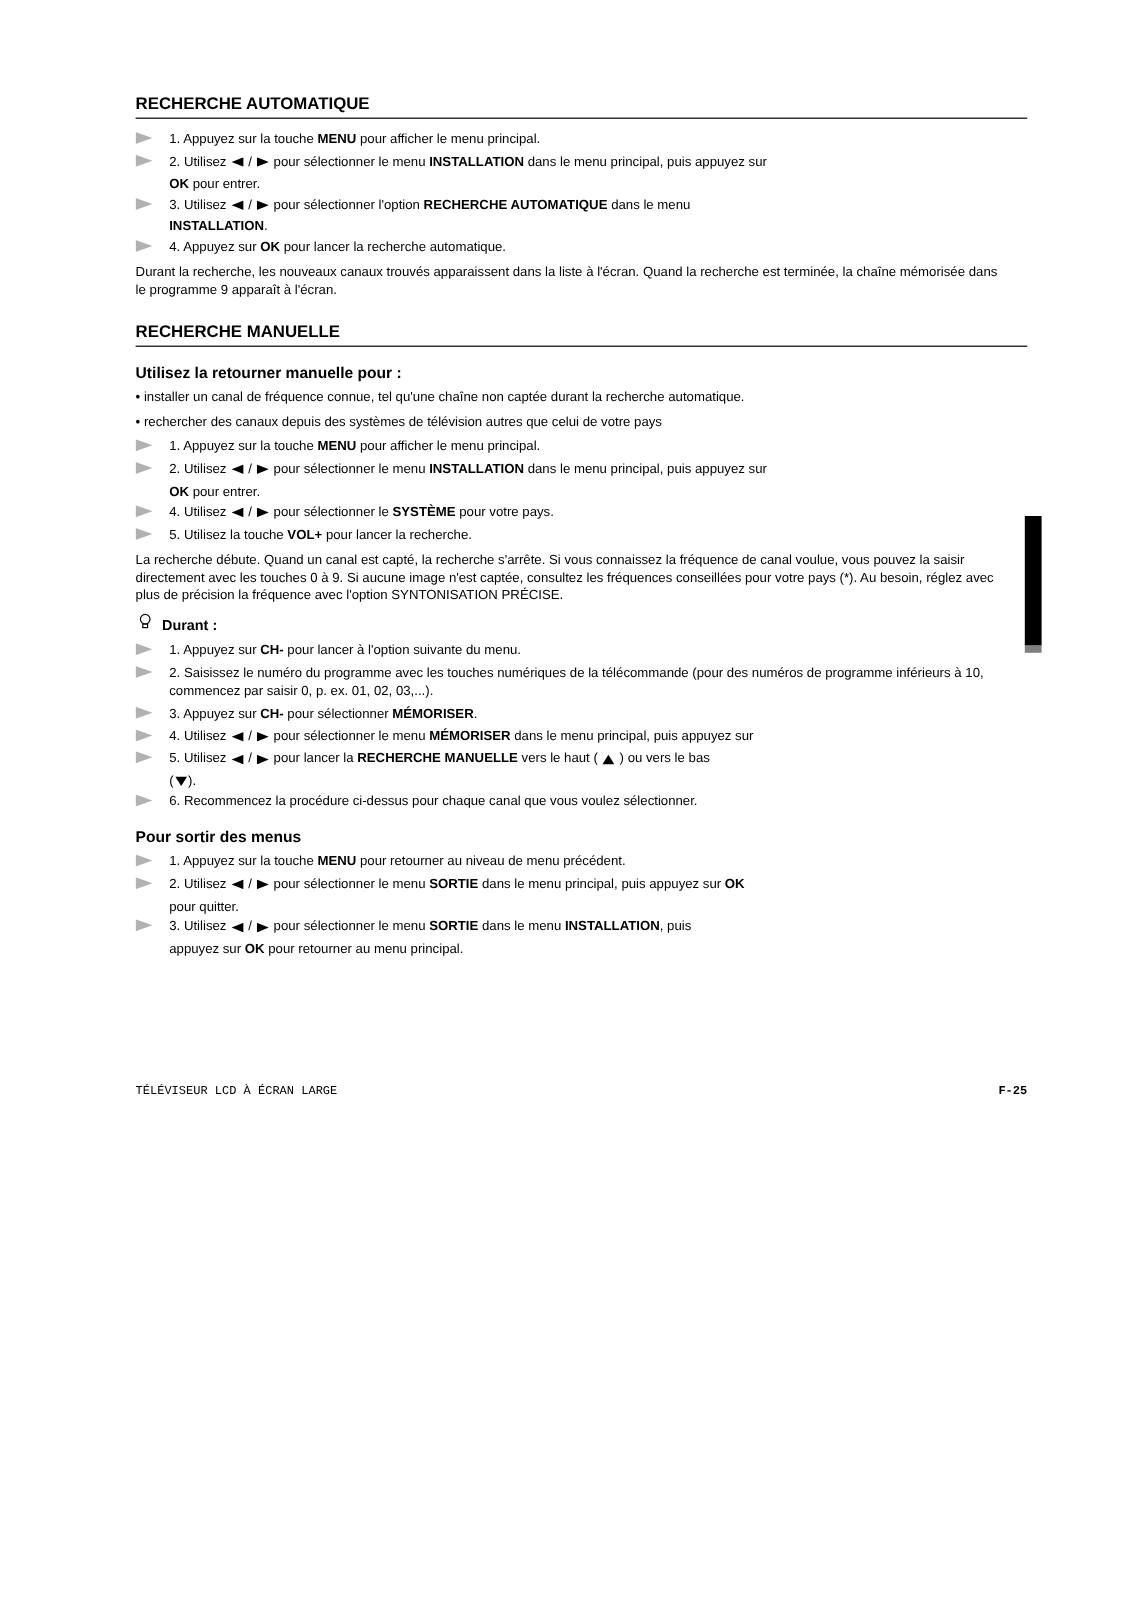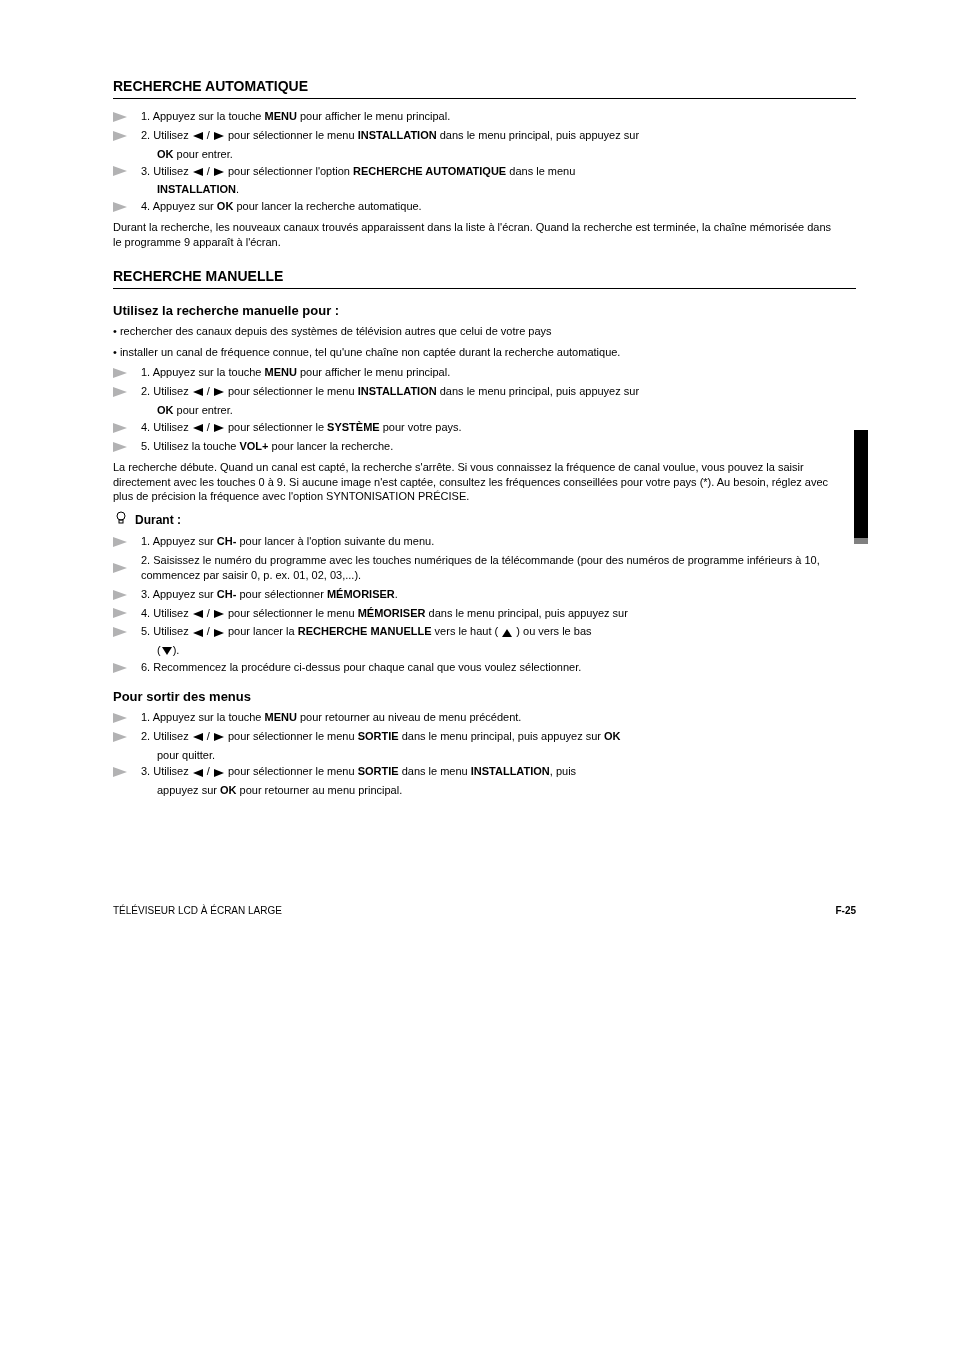--- a/index.html
+++ b/index.html
@@ -1,31 +1,31 @@
 <!DOCTYPE html>
 <html><head>
 <meta charset="utf-8">
 <style>
   * { box-sizing: border-box; margin: 0; padding: 0; }
   html, body { width: 954px; height: 1352px; background: #fff; font-family: Arial, Helvetica, sans-serif; color: #000; }
   .page { position: relative; width: 954px; height: 968px; padding: 60px 98px 60px 113px; }
   .side-tab { position: absolute; right: 86px; top: 430px; width: 14px; height: 108px; background: #000; }
   .side-tab-gray { position: absolute; right: 86px; top: 538px; width: 14px; height: 6px; background: #808080; }
-  .footer { position: absolute; bottom: 52px; left: 113px; right: 98px; display: flex; justify-content: space-between; font-size: 10px; color: #000; }
+  .footer { position: absolute; bottom: 52px; left: 113px; right: 98px; display: flex; justify-content: space-between; font-size: 10px; color: #000; font-family: Liberation Mono, monospace; }
   .footer-left { }
   .footer-right { font-weight: bold; margin-left: 16px; }
   h2.section-title { font-size: 14px; font-weight: bold; margin-top: 18px; margin-bottom: 4px; }
   hr.rule { border: none; border-top: 1px solid #000; margin: 4px 0 10px 0; }
   p.intro { font-size: 11px; line-height: 1.35; margin: 2px 0 6px 0; max-width: 720px; }
   p.standalone { font-size: 11px; line-height: 1.35; margin: 6px 0 6px 0; max-width: 720px; }
-  .step { display: flex; align-items: center; margin: 2px 0 4px 0; }
+  .step { display: flex; align-items: flex-start; margin: 2px 0 4px 0; }
   .step-bullet { flex: 0 0 28px; display: flex; align-items: flex-start; justify-content: flex-start; padding-top: 1px; }
   .step-bullet svg { width: 14px; height: 10px; }
   .step-text { font-size: 11px; line-height: 1.35; max-width: 700px; }
-  .step-continue { font-size: 11px; line-height: 1.35; margin-left: 44px; max-width: 700px; }
+  .step-continue { font-size: 11px; line-height: 1.35; margin-left: 28px; max-width: 700px; }
   .icon-inline { display: inline-block; vertical-align: middle; line-height: 0; margin: 0 1px; }
   .icon-inline svg { width: 10px; height: 8px; }
   h3.sub { font-size: 13px; font-weight: bold; margin-top: 14px; margin-bottom: 6px; }
   .tip { display: flex; align-items: center; margin: 6px 0 4px 0; }
   .tip svg { width: 16px; height: 16px; margin-right: 6px; }
   .tip-text { font-size: 12px; font-weight: bold; }
   .section-block { margin-top: 8px; }
   .chevron-right-fill { fill: #b2b2b3; }
 </style>
 </head>
@@ -111,23 +111,23 @@
       </span>
     </div>
 
     <p class="standalone">Durant la recherche, les nouveaux canaux trouvés apparaissent dans la liste à l'écran. Quand la recherche est terminée, la chaîne mémorisée dans le programme 9 apparaît à l'écran.</p>
   </div>
 
   <div class="section-block">
     <h2 class="section-title">RECHERCHE MANUELLE</h2>
     <hr class="rule">
 
-    <h3 class="sub">Utilisez la recherche manuelle pour :</h3>
+    <h3 class="sub">Utilisez la retourner manuelle pour :</h3>
+    <p class="intro">• <span>installer un canal de fréquence connue, tel qu'une chaîne non captée durant la recherche automatique.</span></p>
     <p class="intro">• <span>rechercher des canaux depuis des systèmes de télévision autres que celui de votre pays</span></p>
-    <p class="intro">• <span>installer un canal de fréquence connue, tel qu'une chaîne non captée durant la recherche automatique.</span></p>
 
     <div class="step">
       <span class="step-bullet">
           <svg viewBox="0 0 14 10">
             <polygon class="chevron-right-fill" points="0,0 14,5 0,10"></polygon>
           </svg>
         </span>
       <span class="step-text">
         <span>1.</span>
         <span>Appuyez sur la touche </span><b>MENU</b><span> pour afficher le menu principal.</span>

